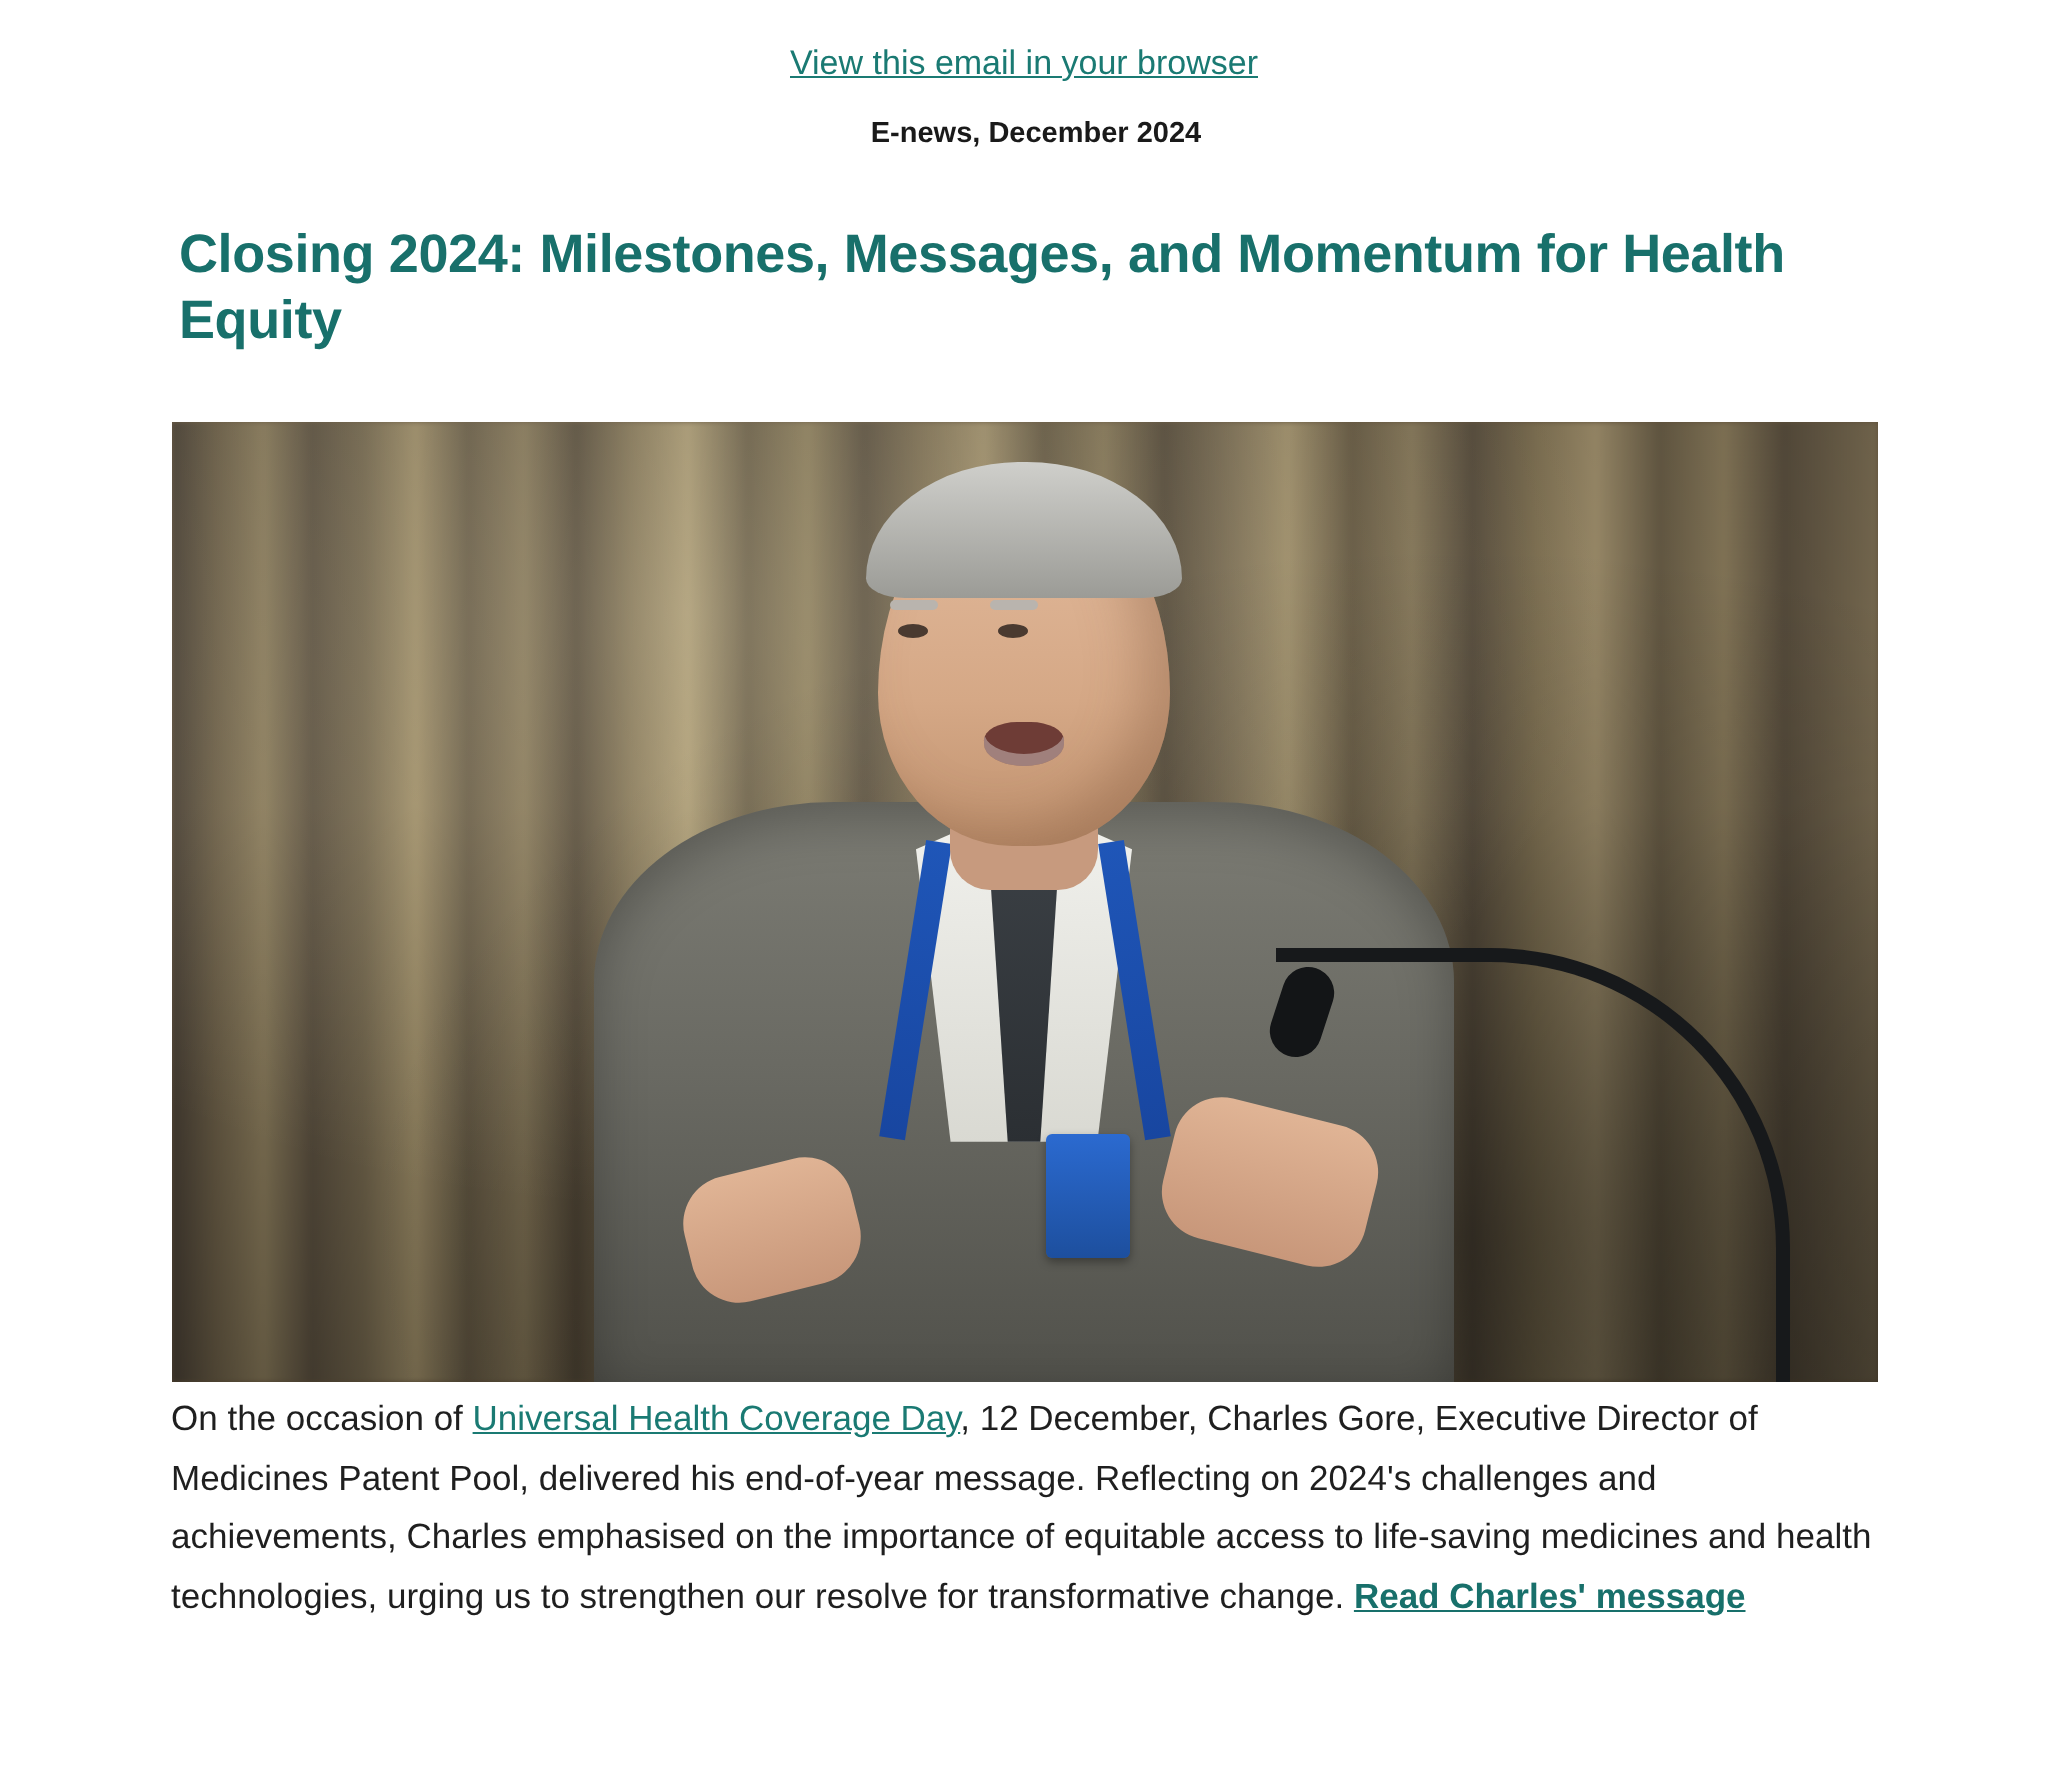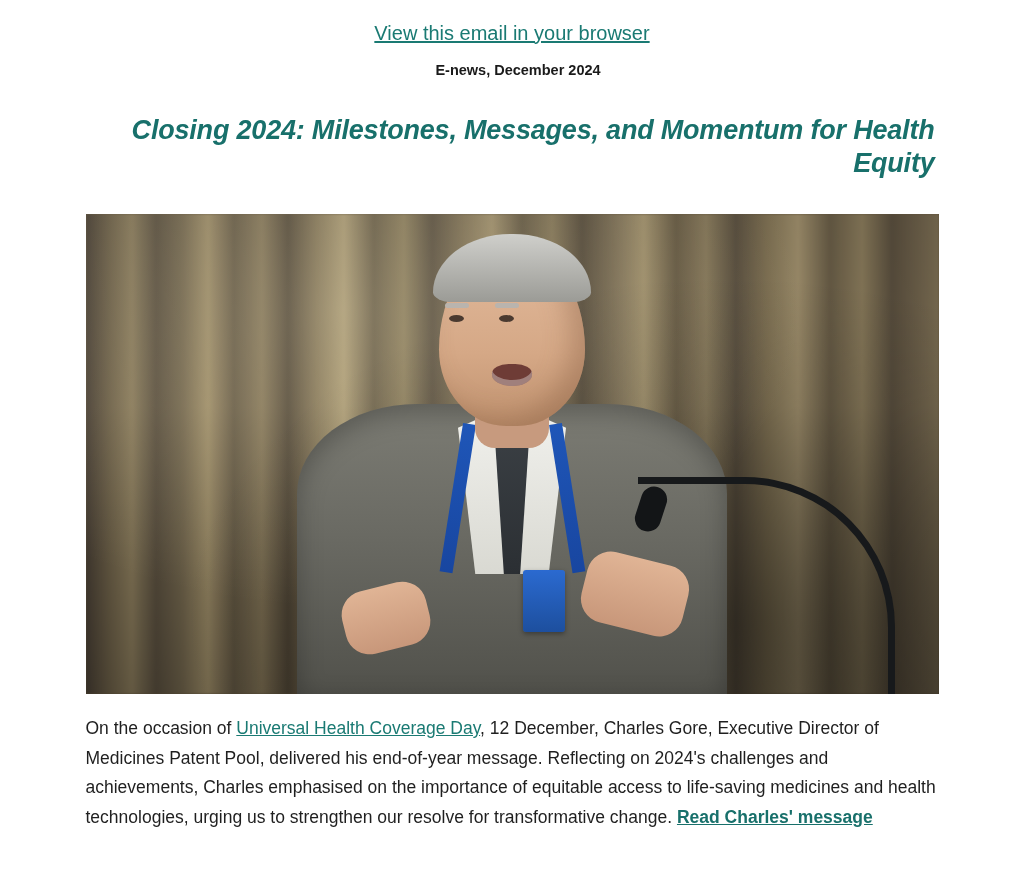--- a/index.html
+++ b/index.html
@@ -17,43 +17,42 @@
   .email-wrap {
     width: 1024px;
     margin: 0 auto;
     background: #ffffff;
   }
   .preheader {
     text-align: center;
     padding-top: 22px;
   }
   .browser-link {
-    font-size: 20px;
+    font-size: 17px;
     color: #1a7a73;
     text-decoration: underline;
     cursor: pointer;
   }
   .enews-line {
     text-align: center;
     font-size: 14.5px;
     font-weight: bold;
     color: #1a1a1a;
     margin-top: 17px;
     padding-left: 12px;
   }
   .headline {
     margin: 36px auto 0 auto;
     width: 845px;
-    text-align: right;
+    text-align: left;
     font-size: 27px;
     line-height: 1.22;
     font-weight: bold;
     color: #18706b;
     letter-spacing: -0.2px;
-    font-style: italic;
   }
   .hero-figure {
     margin: 34px auto 0 auto;
     width: 853px;
     height: 480px;
     position: relative;
     overflow: hidden;
     background: #6b5a40;
   }
   
@@ -227,21 +226,21 @@
     left: 0;
     top: 2px;
     width: 26px;
     height: 46px;
     background: #131517;
     border-radius: 13px;
     transform: rotate(18deg);
   }
   .body-text {
     width: 853px;
-    margin: 20px auto 0 auto;
+    margin: 4px auto 0 auto;
     font-size: 17.5px;
     line-height: 1.70;
     color: #1f1f1f;
   }
   .body-text a.inline-link {
     color: #1a7a73;
     text-decoration: underline;
     cursor: pointer;
   }
   .body-text a.cta-link {

